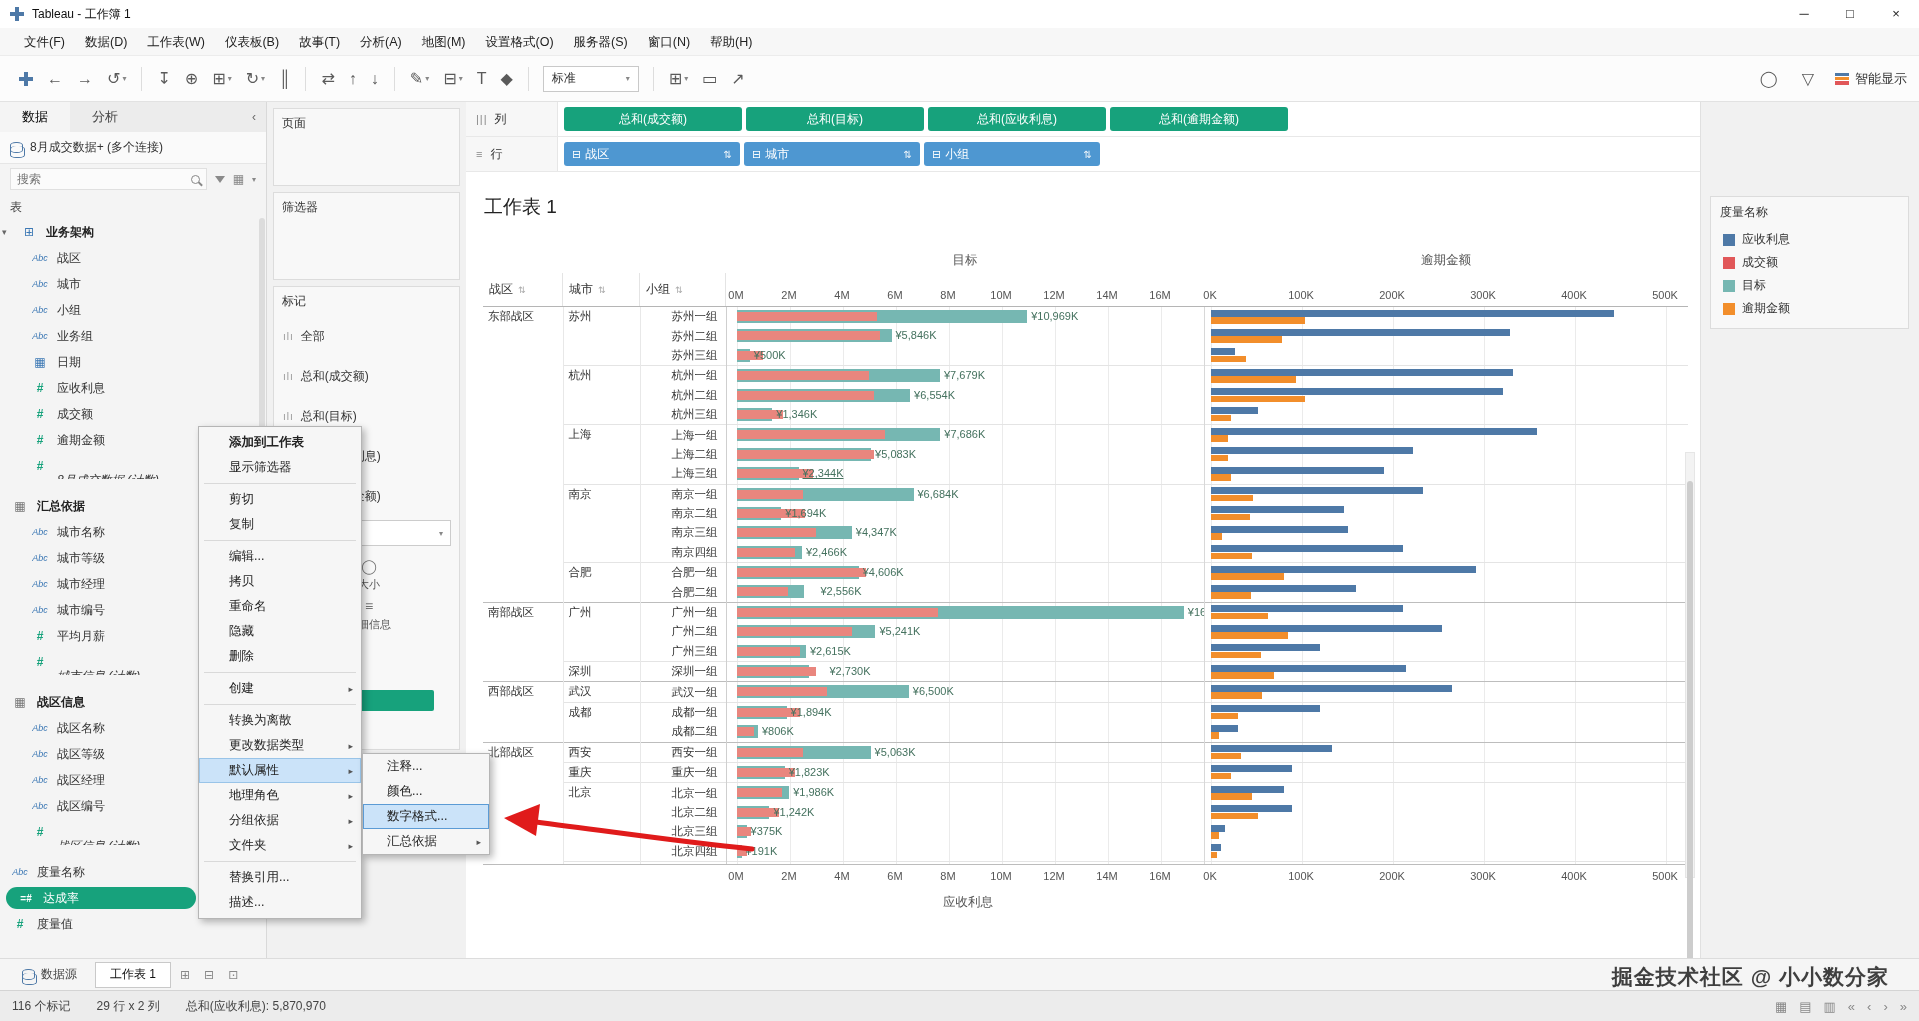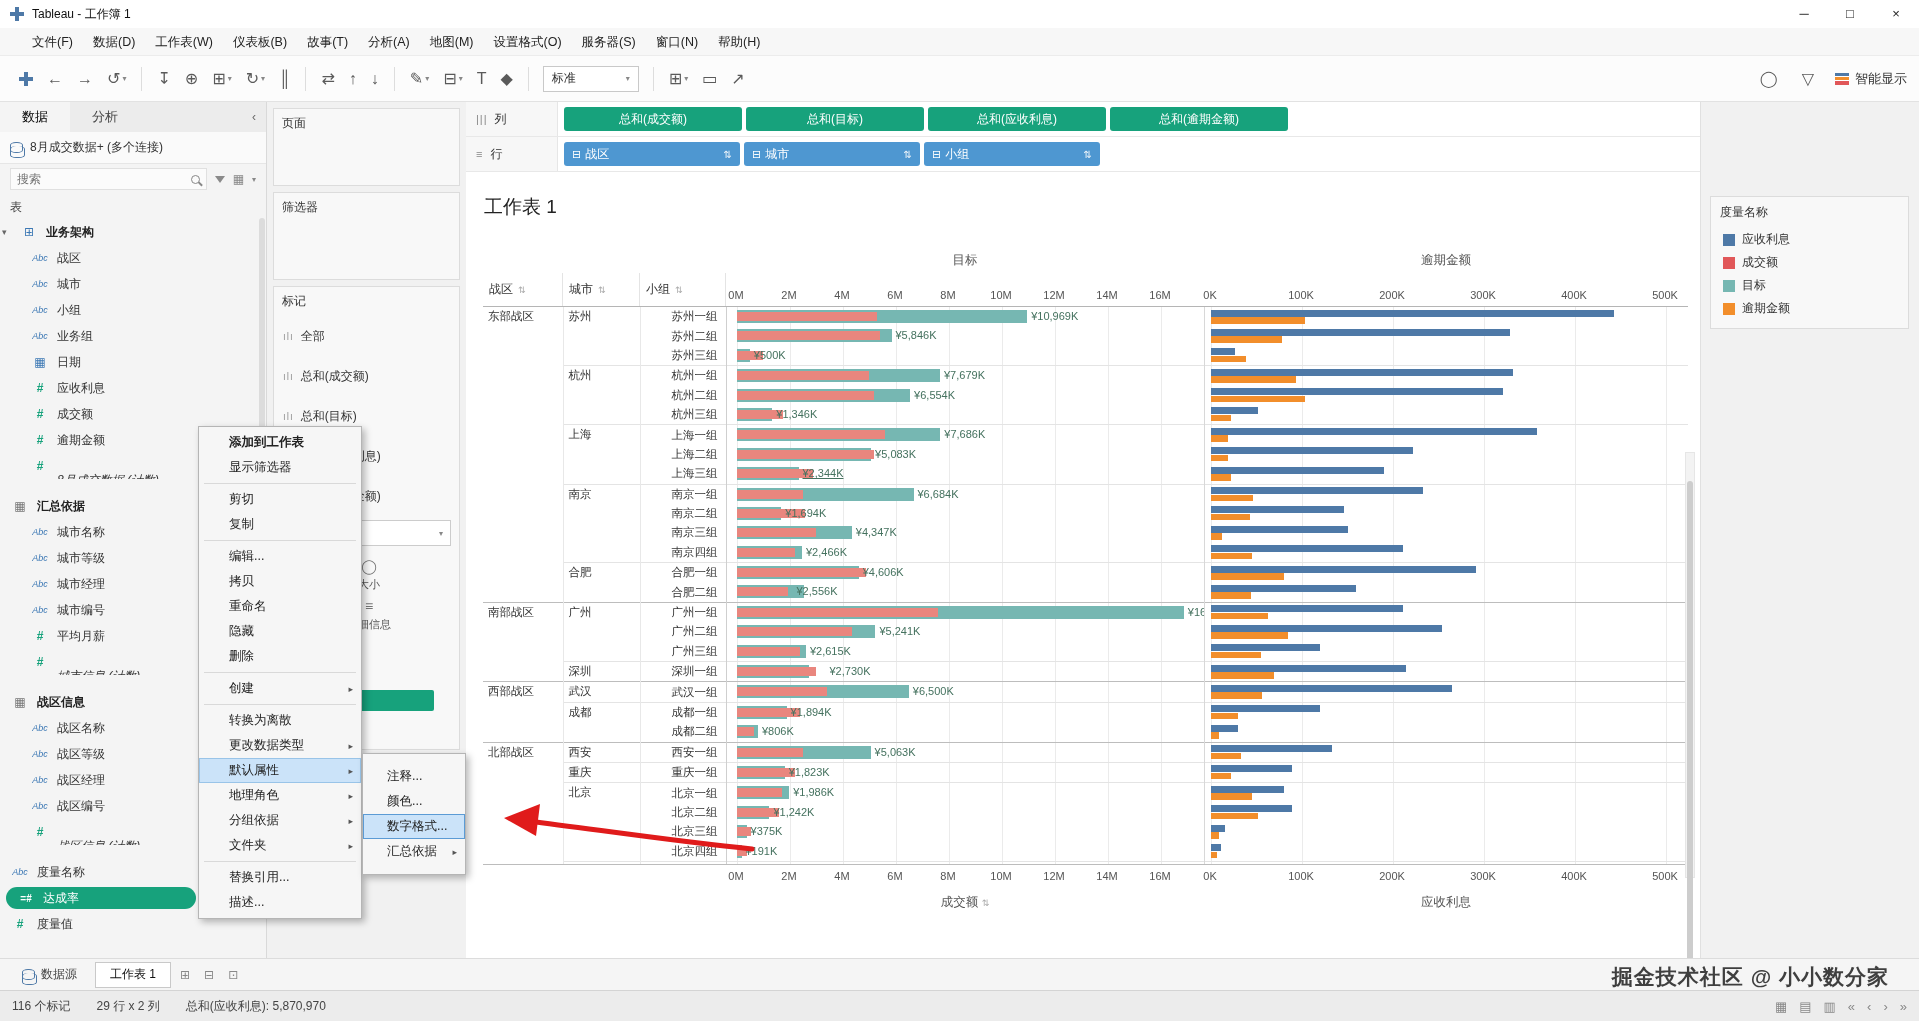--- a/index.html
+++ b/index.html
@@ -7,21 +7,21 @@
 #app{position:relative;width:1919px;height:1021px;background:#fff;}
 
 #titlebar{height:28px;display:flex;align-items:center;padding-left:10px;background:#fff;}
 .pluslogo{position:relative;width:14px;height:14px;display:inline-block;}
 .pluslogo::before{content:"";position:absolute;left:5px;top:0;width:4px;height:14px;background:#4e79a7;}
 .pluslogo::after{content:"";position:absolute;top:5px;left:0;width:14px;height:4px;background:#4e79a7;}
 #wtitle{margin-left:8px;font-size:12px;color:#111;}
 .wincontrols{margin-left:auto;display:flex;height:28px;}
 .wincontrols span{width:46px;text-align:center;line-height:28px;font-size:13px;color:#222;}
 
-#menubar{height:28px;background:#f7f7f7;display:flex;align-items:center;padding-left:22px;border-bottom:1px solid #ececec;}
+#menubar{height:28px;background:#f7f7f7;display:flex;align-items:center;padding-left:14px;border-bottom:1px solid #ececec;}
 .mitem{padding:0 10px;line-height:28px;font-size:12.5px;color:#222;}
 
 #toolbar{height:46px;background:#fcfcfc;border-bottom:1px solid #e2e2e2;display:flex;align-items:center;padding:0 12px;}
 #toolbar-icons,#toolbar-icons2,#toolbar-right{display:flex;align-items:center;}
 .tbtn{display:flex;align-items:center;padding:4px 6px;margin:0 1px;color:#5a5a5a;}
 .tglyph{font-size:16px;}
 .tcaret{font-size:8px;color:#888;margin-left:2px;}
 .tsep{width:1px;height:24px;background:#ddd;margin:0 8px;}
 #fitselect{width:96px;height:26px;border:1px solid #c9c9c9;background:#fff;display:flex;align-items:center;justify-content:space-between;padding:0 8px;margin:0 6px;color:#333;}
 #toolbar-right{margin-left:auto;gap:14px;}
@@ -134,21 +134,21 @@
 .tabico{color:#888;font-size:12px;padding:0 5px;}
 #statusbar{position:absolute;bottom:0;left:0;right:0;height:31px;background:#ececec;border-top:1px solid #d4d4d4;display:flex;align-items:center;padding:0 12px;gap:26px;color:#444;font-size:12px;}
 #sbright{margin-left:auto;display:flex;gap:12px;color:#888;font-size:13px;}
 
 #ctxmenu{position:absolute;left:198px;top:426px;width:164px;background:#f6f6f6;border:1px solid #b5b5b5;box-shadow:3px 3px 7px rgba(0,0,0,.28);padding:3px 0;z-index:40;}
 .citem{height:25px;display:flex;align-items:center;padding:0 8px 0 30px;position:relative;font-size:12.5px;color:#222;}
 .citem.bold{font-weight:700;}
 .citem.hl{background:#cbe3f9;outline:1px solid #99c4e8;outline-offset:-1px;}
 .carrow{position:absolute;right:8px;font-size:9px;color:#555;}
 .msep{height:1px;background:#d9d9d9;margin:3px 5px;}
-#ctxsubmenu{position:absolute;left:362px;top:753px;width:104px;background:#f6f6f6;border:1px solid #b5b5b5;box-shadow:3px 3px 7px rgba(0,0,0,.28);padding:10px 0;z-index:41;}
+#ctxsubmenu{position:absolute;left:362px;top:753px;width:128px;background:#f6f6f6;border:1px solid #b5b5b5;box-shadow:3px 3px 7px rgba(0,0,0,.28);padding:0 0;z-index:41;}
 #ctxsubmenu .citem{padding-left:24px;}
 #ctxsubmenu .citem.hl{background:#cbe3f9;outline:1px solid #5b9bd5;}
 
 #arrow{position:absolute;left:0;top:0;width:1919px;height:1021px;pointer-events:none;z-index:60;}
 #watermark{position:absolute;right:30px;bottom:30px;font-size:21px;font-weight:700;color:#3f3f3f;z-index:50;letter-spacing:1px;}
 </style>
 </head>
 <body>
 
 <div id="app">
@@ -799,21 +799,21 @@
                       <div class="bar overdue" style="left: 6px; width: 73.7px;"></div>
                     </div>
                   </td>
                 </tr>
                 <tr>
                   <td class="gcell">合肥二组</td>
                   <td class="chartcell left">
                     <div class="panel lp">
                       <div class="bar target" style="left: 10px; width: 67.8px;"></div>
                       <div class="bar sales" style="left: 10px; width: 51.7px;"></div>
-                      <span class="blabel" style="left: 70px; text-align: right;">¥2,556K</span>
+                      <span class="blabel" style="left: 94px; text-align: right;">¥2,556K</span>
                     </div>
                   </td>
                   <td class="chartcell right">
                     <div class="panel rp">
                       <div class="bar interest" style="left: 6px; width: 145.6px;"></div>
                       <div class="bar overdue" style="left: 6px; width: 40px;"></div>
                     </div>
                   </td>
                 </tr>
                 <tr class="zone-start">
@@ -1065,24 +1065,20 @@
               <span class="tick" style="left: 6px;">0K</span>
               <span class="tick" style="left: 97px;">100K</span>
               <span class="tick" style="left: 188px;">200K</span>
               <span class="tick" style="left: 279px;">300K</span>
               <span class="tick" style="left: 370px;">400K</span>
               <span class="tick" style="left: 461px;">500K</span>
             </div>
         </div>
         <div class="hflex axb">
           <div style="width:243px"></div>
-          <div class="axtitle" style="width:478px">
-            <span>成交额</span>
-            <span class="hsort">⇅</span>
-          </div>
           <div class="axtitle" style="width:484px">应收利息</div>
         </div>
         <div id="vscroll">
             <div id="vthumb"></div>
           </div>
       </div>
     </div>
 
     <div id="legendcol">
       <div id="legendcard">

